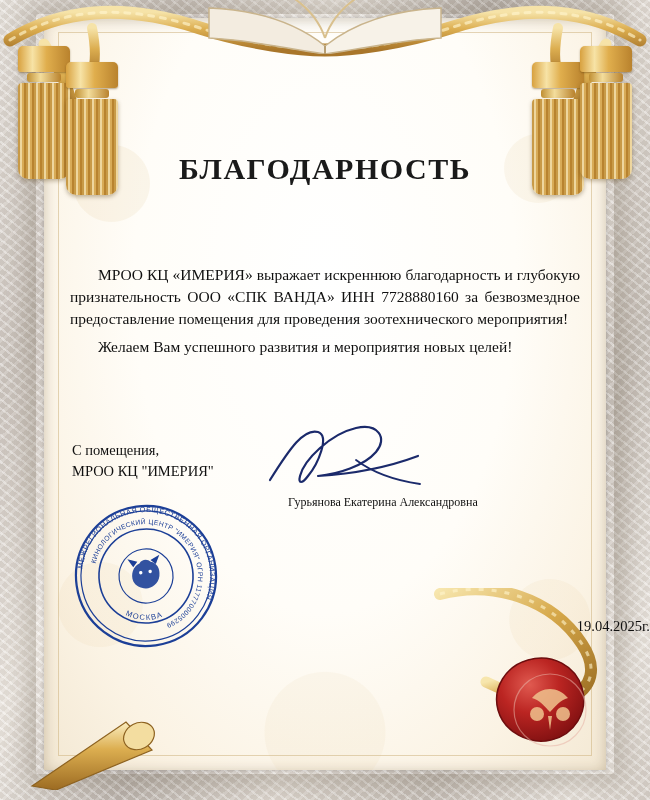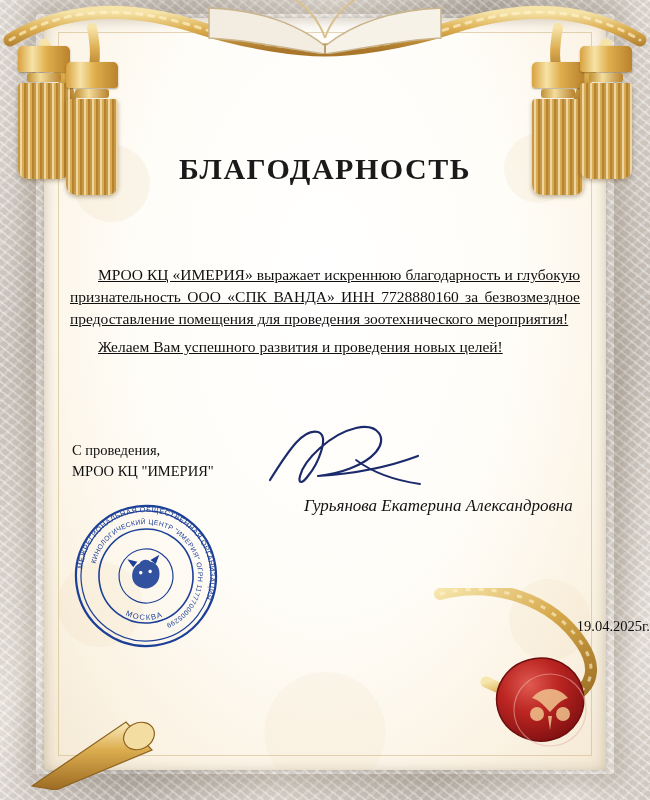--- a/index.html
+++ b/index.html
@@ -140,40 +140,39 @@
     font-family: "Liberation Serif", serif;
   }
   .body-text {
     margin-top: 78px;
     text-align: justify;
     font-size: 15.5px;
     line-height: 1.42;
     color: #101010;
   }
   .body-text p { margin: 0; }
-  .body-text p.indent { text-indent: 28px; text-decoration: underline; }
+  .body-text p.indent { text-indent: 28px; }
   .body-text p.second { margin-top: 6px; }
 
   
   .signature-block {
     position: absolute;
     left: 72px; right: 56px; top: 440px;
     font-size: 14.5px;
     color: #101010;
     text-align: left;
     line-height: 1.45;
   }
   .sig-line { white-space: nowrap; }
   .sig-name {
     position: absolute;
-    left: 232px;
+    left: 216px;
     top: 54px;
-    font-size: 17px;
+    font-size: 12px;
     white-space: nowrap;
-    font-style: italic;
   }
   .handwriting {
     position: absolute;
     left: 188px;
     top: -22px;
     width: 180px;
     height: 78px;
     pointer-events: none;
   }
 
@@ -270,26 +269,26 @@
   <div class="tassel t4">
     <div class="cap"></div>
       <div class="neck"></div>
       <div class="skirt"></div>
   </div>
 
   <div class="content">
     <h1 class="title">БЛАГОДАРНОСТЬ</h1>
     <div class="body-text">
       <p class="indent">МРОО КЦ «ИМЕРИЯ» выражает искреннюю благодарность и глубокую признательность ООО «СПК ВАНДА» ИНН 7728880160 за безвозмездное предоставление помещения для проведения зоотехнического мероприятия!</p>
-      <p class="indent second">Желаем Вам успешного развития и проведения новых целей!</p>
+      <p class="indent second">Желаем Вам успешного развития и мероприятия новых целей!</p>
     </div>
   </div>
 
   <div class="signature-block">
-    <div class="sig-line">С проведения,</div>
+    <div class="sig-line">С помещения,</div>
     <div class="sig-line">МРОО КЦ "ИМЕРИЯ"</div>
     <div class="sig-name">Гурьянова Екатерина Александровна</div>
 
     <svg class="handwriting" viewBox="0 0 180 78">
       <path d="M10,62 C30,30 44,10 58,14 C70,18 58,46 48,58 C42,66 38,66 40,58 C44,42 70,16 96,10 C118,5 128,20 116,34 C104,48 78,56 58,58 C92,56 126,50 158,38" fill="none" stroke="#1b2a6b" stroke-width="2.2" stroke-linecap="round" stroke-linejoin="round"></path>
       <path d="M96,42 C112,54 132,62 160,66" fill="none" stroke="#1b2a6b" stroke-width="1.8" stroke-linecap="round"></path>
     </svg>
   </div>
 
   <svg class="stamp" viewBox="0 0 152 152">

